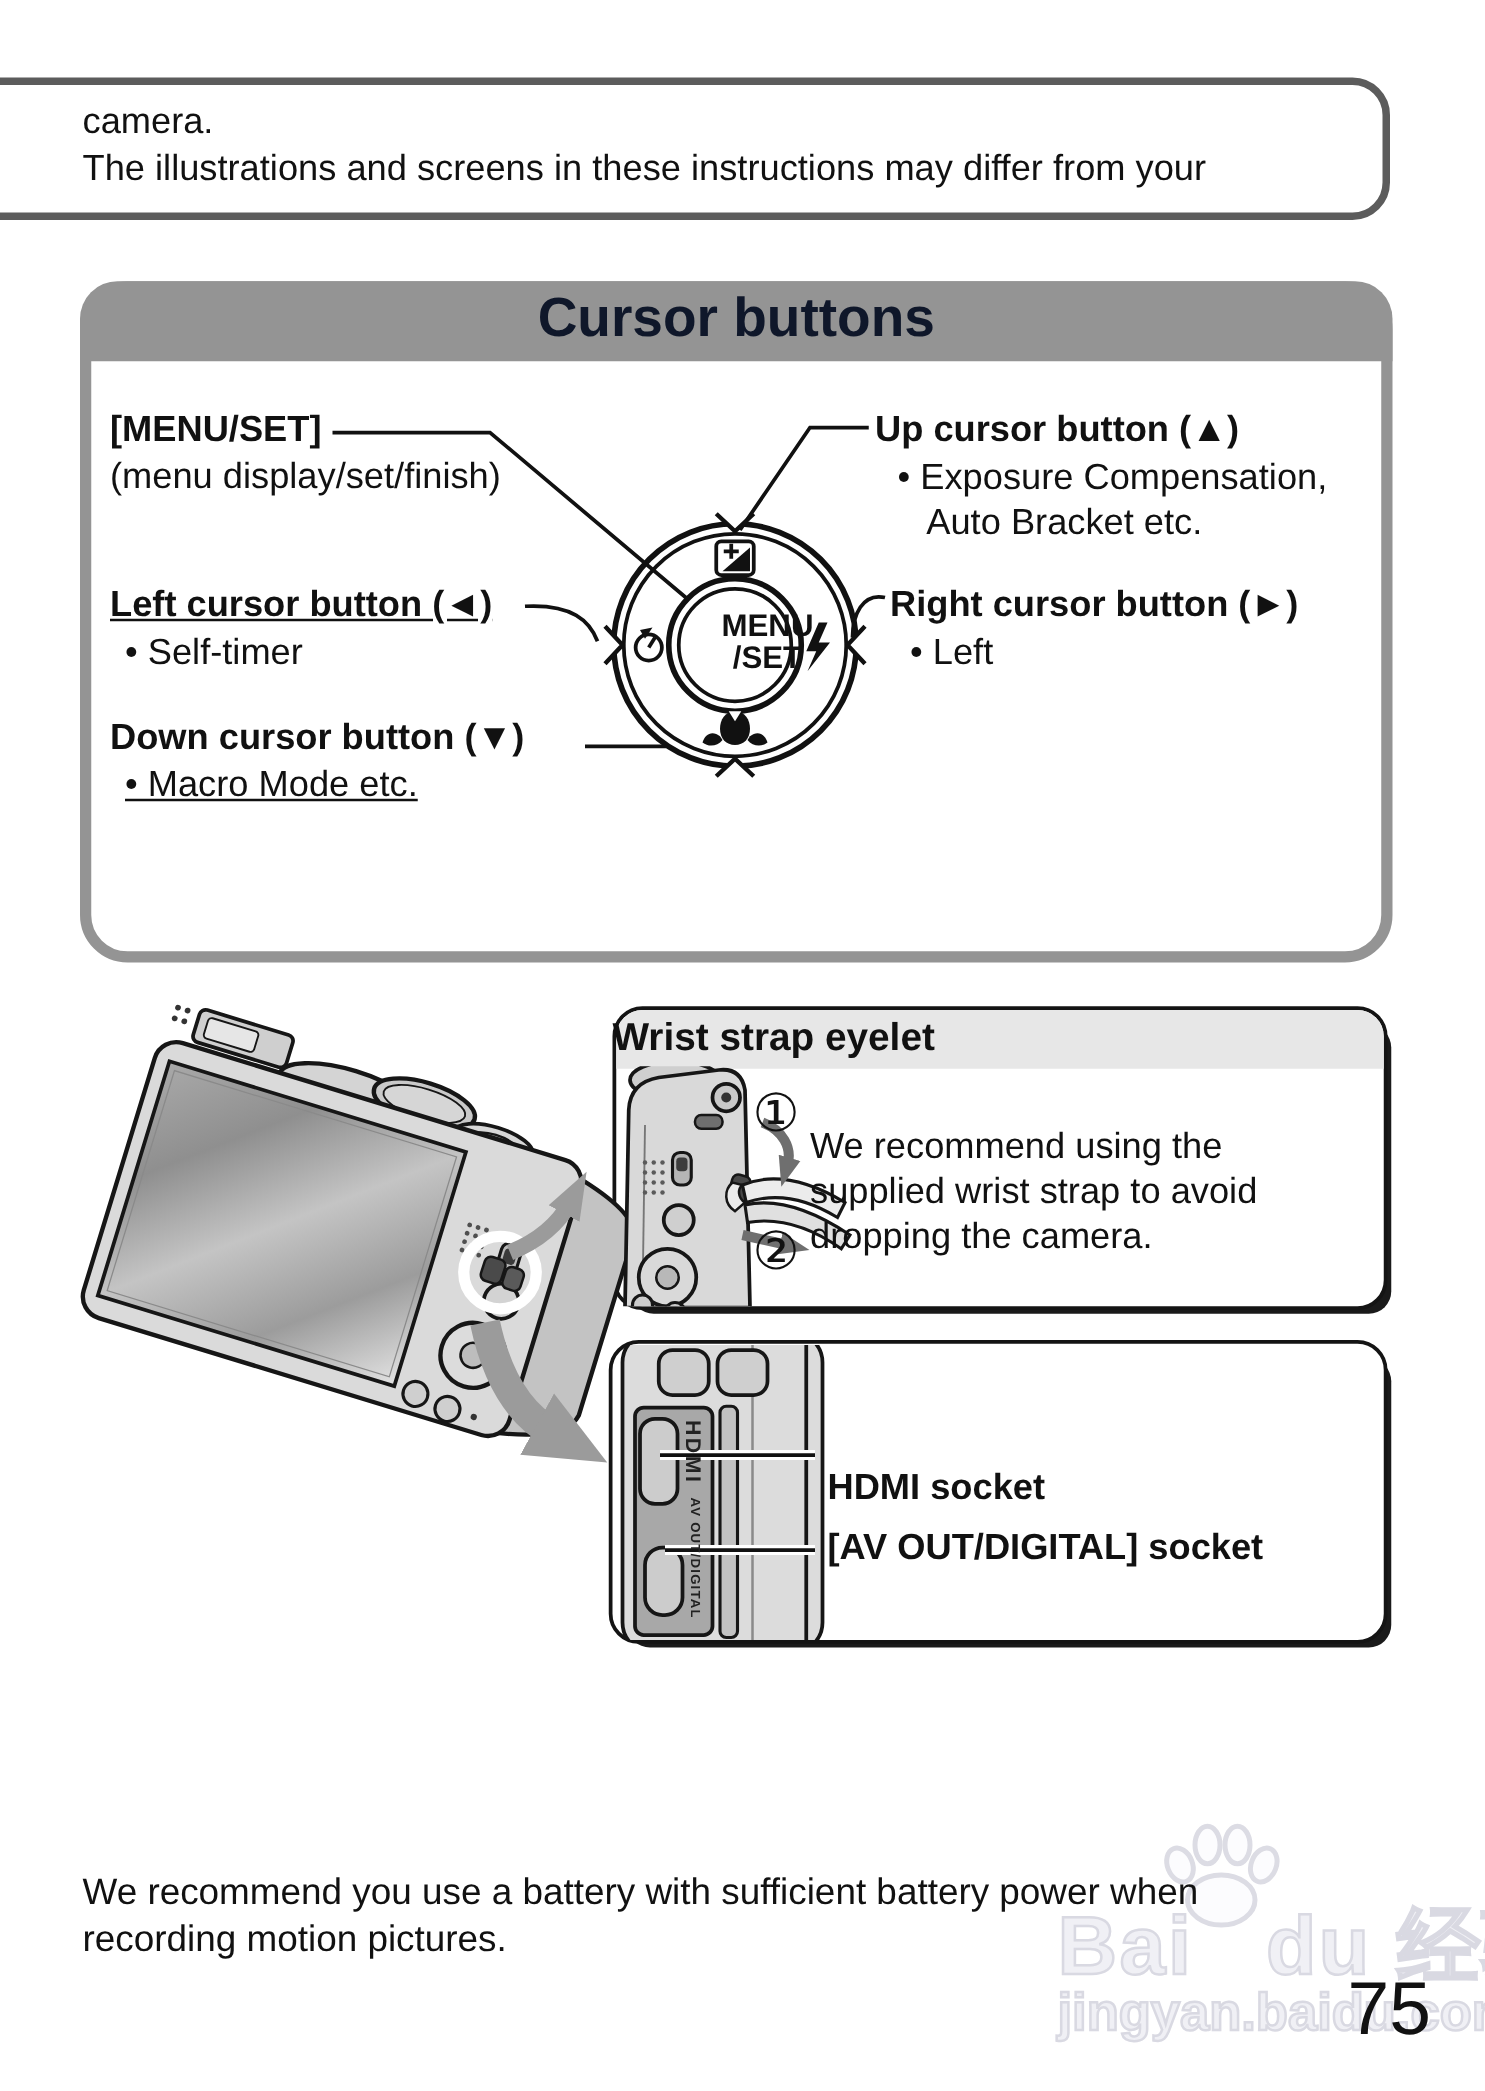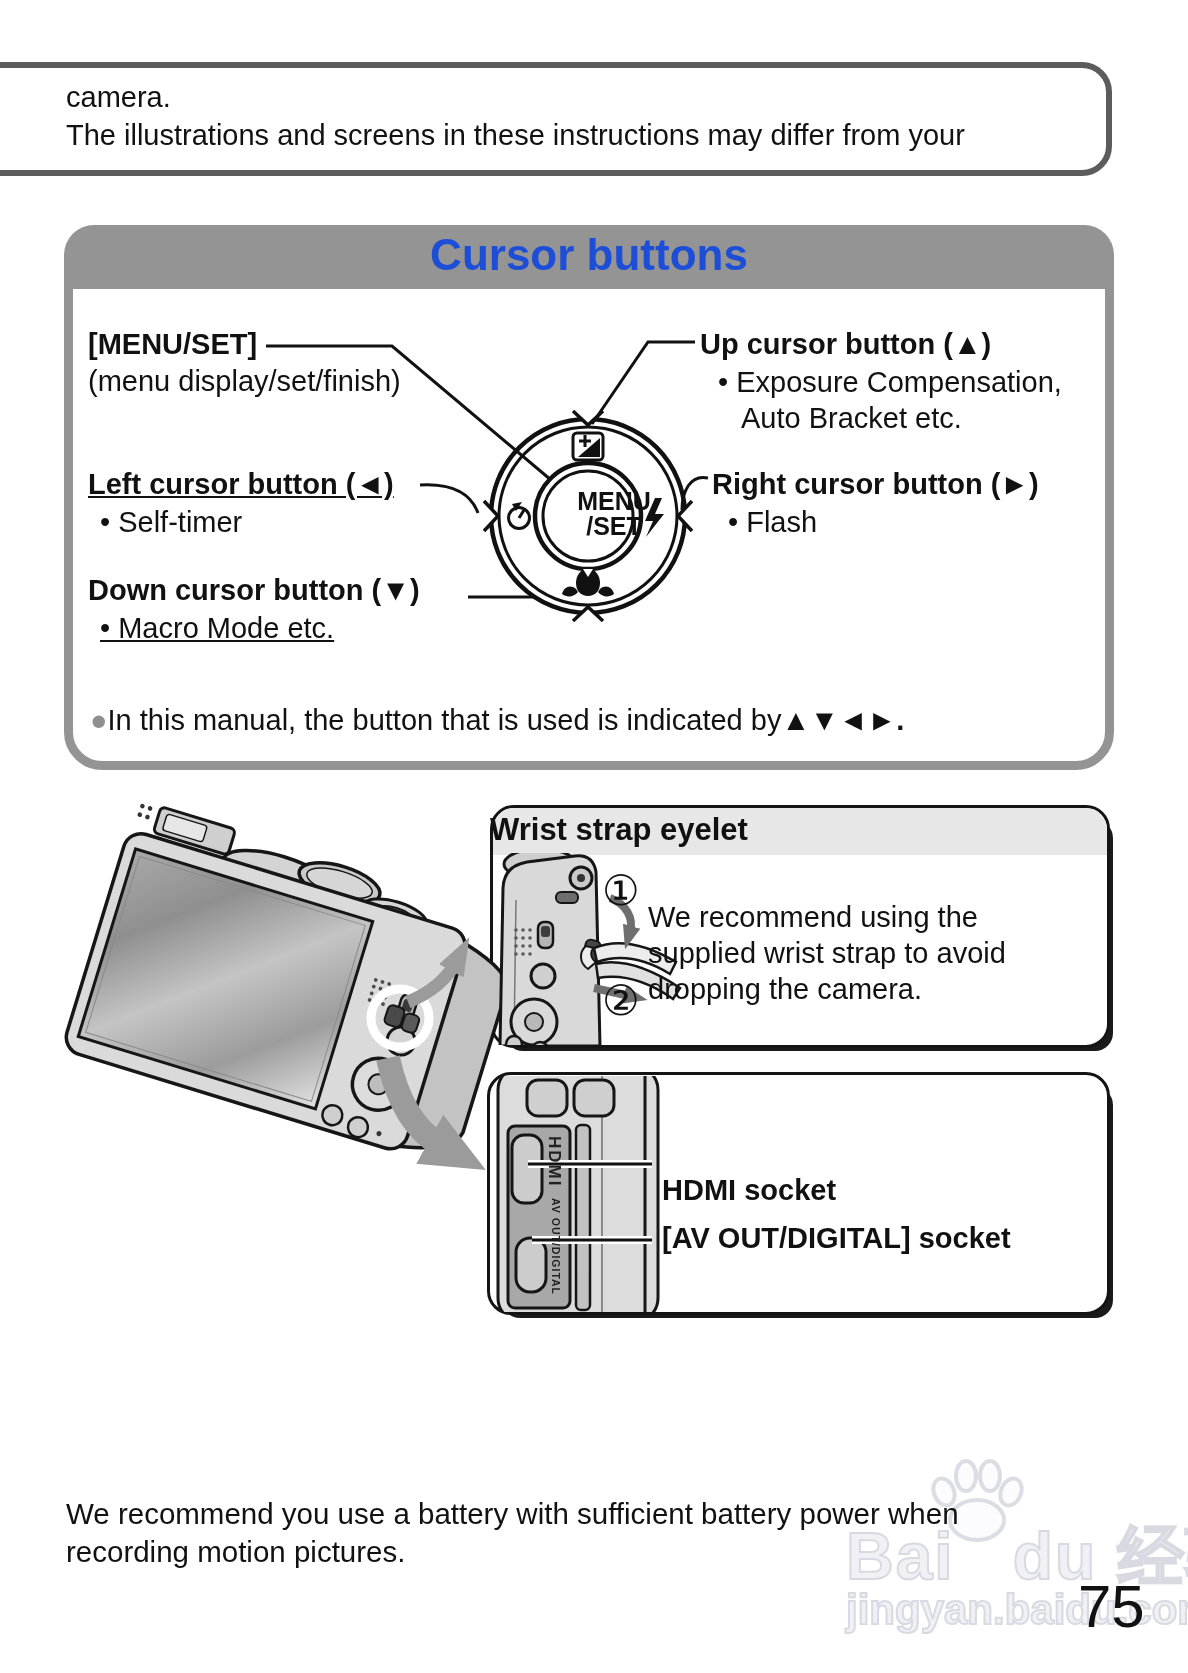--- a/index.html
+++ b/index.html
@@ -10,21 +10,21 @@
   .b{font-weight:bold;}
   
   .top-note-box{left:-36px;top:62px;width:1148px;height:114px;border:6px solid #5c5c5c;
                 border-radius:0 30px 30px 0;background:#fff;box-sizing:border-box;z-index:0;}
   .top-note-text{left:66px;top:78px;width:980px;font-size:29px;line-height:38px;z-index:2;}
   
   .cursor-box{left:64px;top:225px;width:1050px;height:545px;border:9px solid #949494;
               border-radius:38px;background:#fff;box-sizing:border-box;z-index:0;}
   .cursor-header{left:64px;top:225px;width:1050px;height:64px;background:#949494;
                  border-radius:30px 30px 0 0;box-sizing:border-box;z-index:0;}
-  .cursor-title{left:64px;top:230px;width:1050px;text-align:center;color:#1d4ed8;
+  .cursor-title{left:64px;top:230px;width:1050px;text-align:center;color:#0f172a;
                 font-size:44px;font-weight:bold;z-index:2;}
   .lbl{font-size:29px;font-weight:bold;white-space:nowrap;z-index:2;}
   .sub{font-size:29px;white-space:nowrap;z-index:2;}
   .note-line{font-size:29px;white-space:nowrap;z-index:2;}
   .note-dot{color:#8f8f8f;}
   .menuset{left:543px;top:489px;width:90px;text-align:center;font-size:25px;font-weight:bold;
            line-height:25px;z-index:2;letter-spacing:0px;padding-left:26px;}
   
   .wrist-box{left:490px;top:805px;width:620px;height:243px;border:3px solid #141414;border-radius:24px;
              background:#fff;box-sizing:border-box;z-index:0;box-shadow:9px 9px 0 -6px #1a1a1a;}
@@ -258,33 +258,30 @@
   <div class="abs sub" style="left:88px;top:365px;">(menu display/set/finish)</div>
 
   <div class="abs lbl" style="left:700px;top:328px;">Up cursor button (▲)</div>
   <div class="abs sub" style="left:718px;top:366px;">• Exposure Compensation,</div>
   <div class="abs sub" style="left:741px;top:402px;">Auto Bracket etc.</div>
 
   <div class="abs lbl" style="left:88px;top:468px;text-decoration:underline;">Left cursor button (◄)</div>
   <div class="abs sub" style="left:100px;top:506px;">• Self-timer</div>
 
   <div class="abs lbl" style="left:712px;top:468px;">Right cursor button (►)</div>
-  <div class="abs sub" style="left:728px;top:506px;">• Flash</div>
+  <div class="abs sub" style="left:728px;top:506px;">• Left</div>
 
   <div class="abs lbl" style="left:88px;top:574px;">Down cursor button (▼)</div>
   <div class="abs sub" style="left:100px;top:612px;text-decoration:underline;">• Macro Mode etc.</div>
 
   <div class="abs menuset">
     <div>MENU</div>
     <div>/SET</div>
   </div>
 
-  <div class="abs note-line" style="left:90px;top:704px;">
-    <span class="note-dot">●</span><span>In this manual, the button that is used is indicated by</span><span class="b">▲▼◄►.</span>
-  </div>
 
   <div class="abs wrist-title">Wrist strap eyelet</div>
   <div class="abs stepnum" style="left:602px;top:866px;">①</div>
   <div class="abs stepnum" style="left:602px;top:976px;">②</div>
   <div class="abs wrist-line" style="left:648px;top:901px;">We recommend using the</div>
   <div class="abs wrist-line" style="left:648px;top:937px;">supplied wrist strap to avoid</div>
   <div class="abs wrist-line" style="left:648px;top:973px;">dropping the camera.</div>
 
   <div class="abs vtext hdmi-logo">HDMI</div>
   <div class="abs vtext av-logo">AV OUT/DIGITAL</div>

